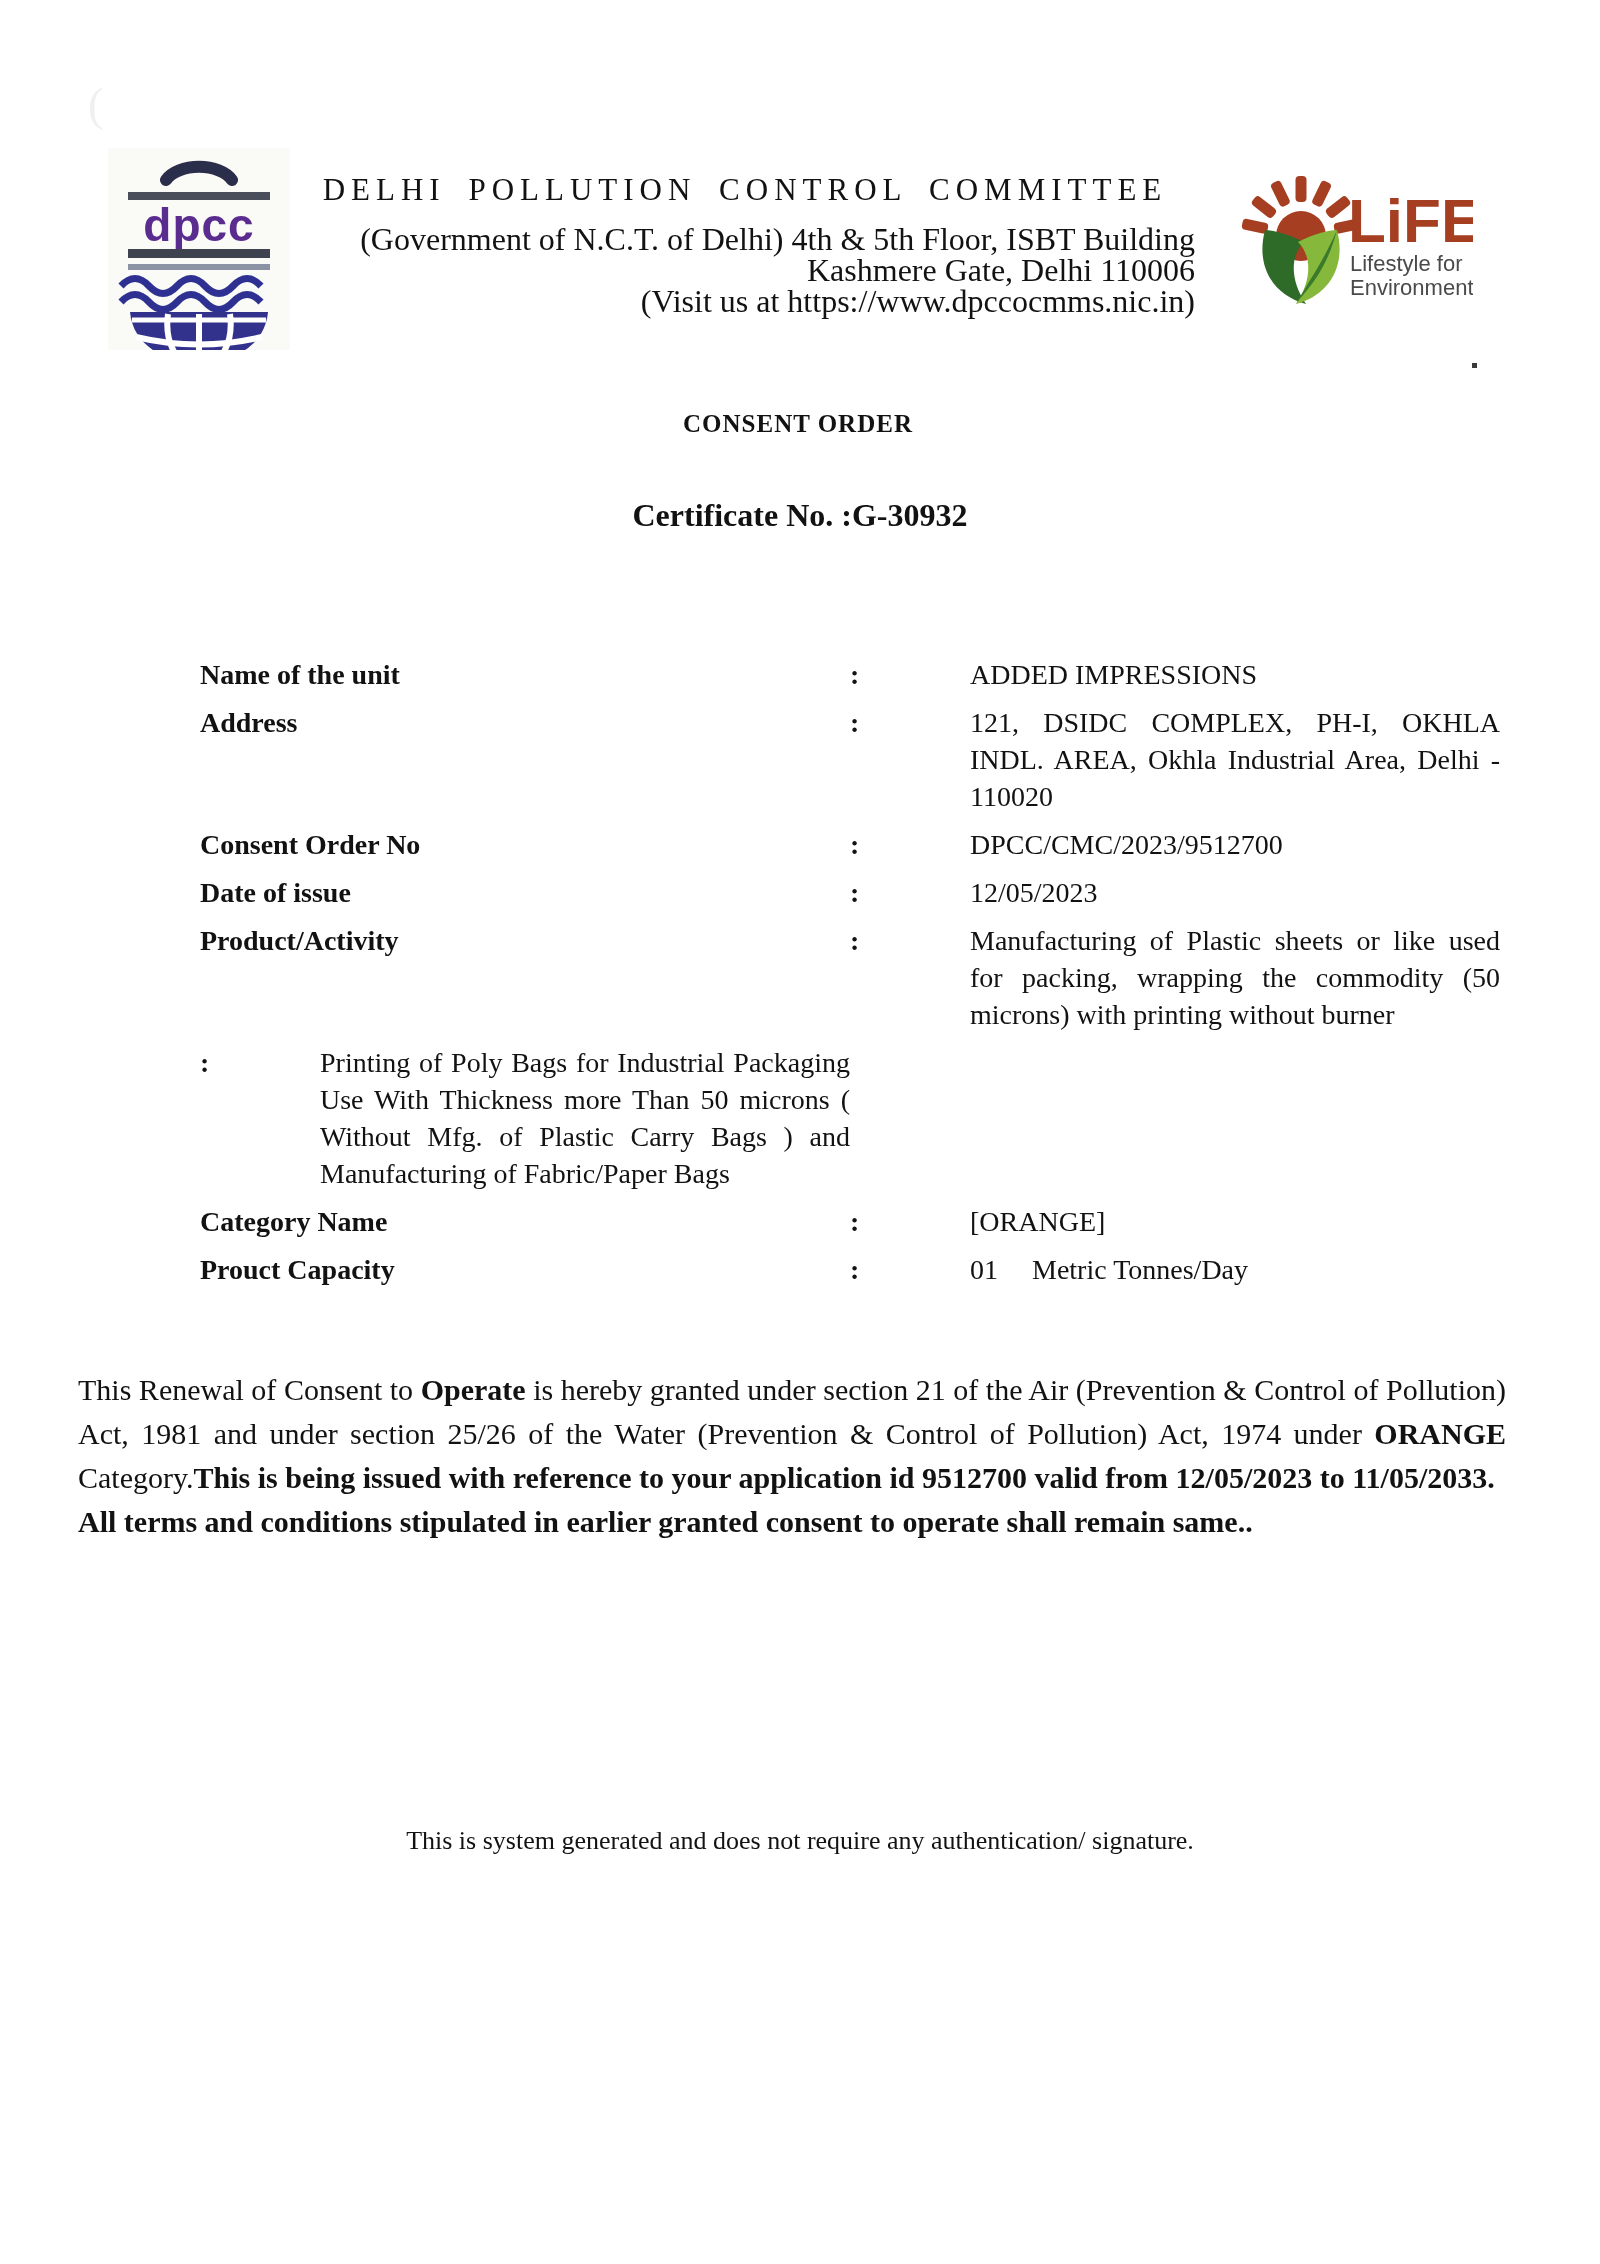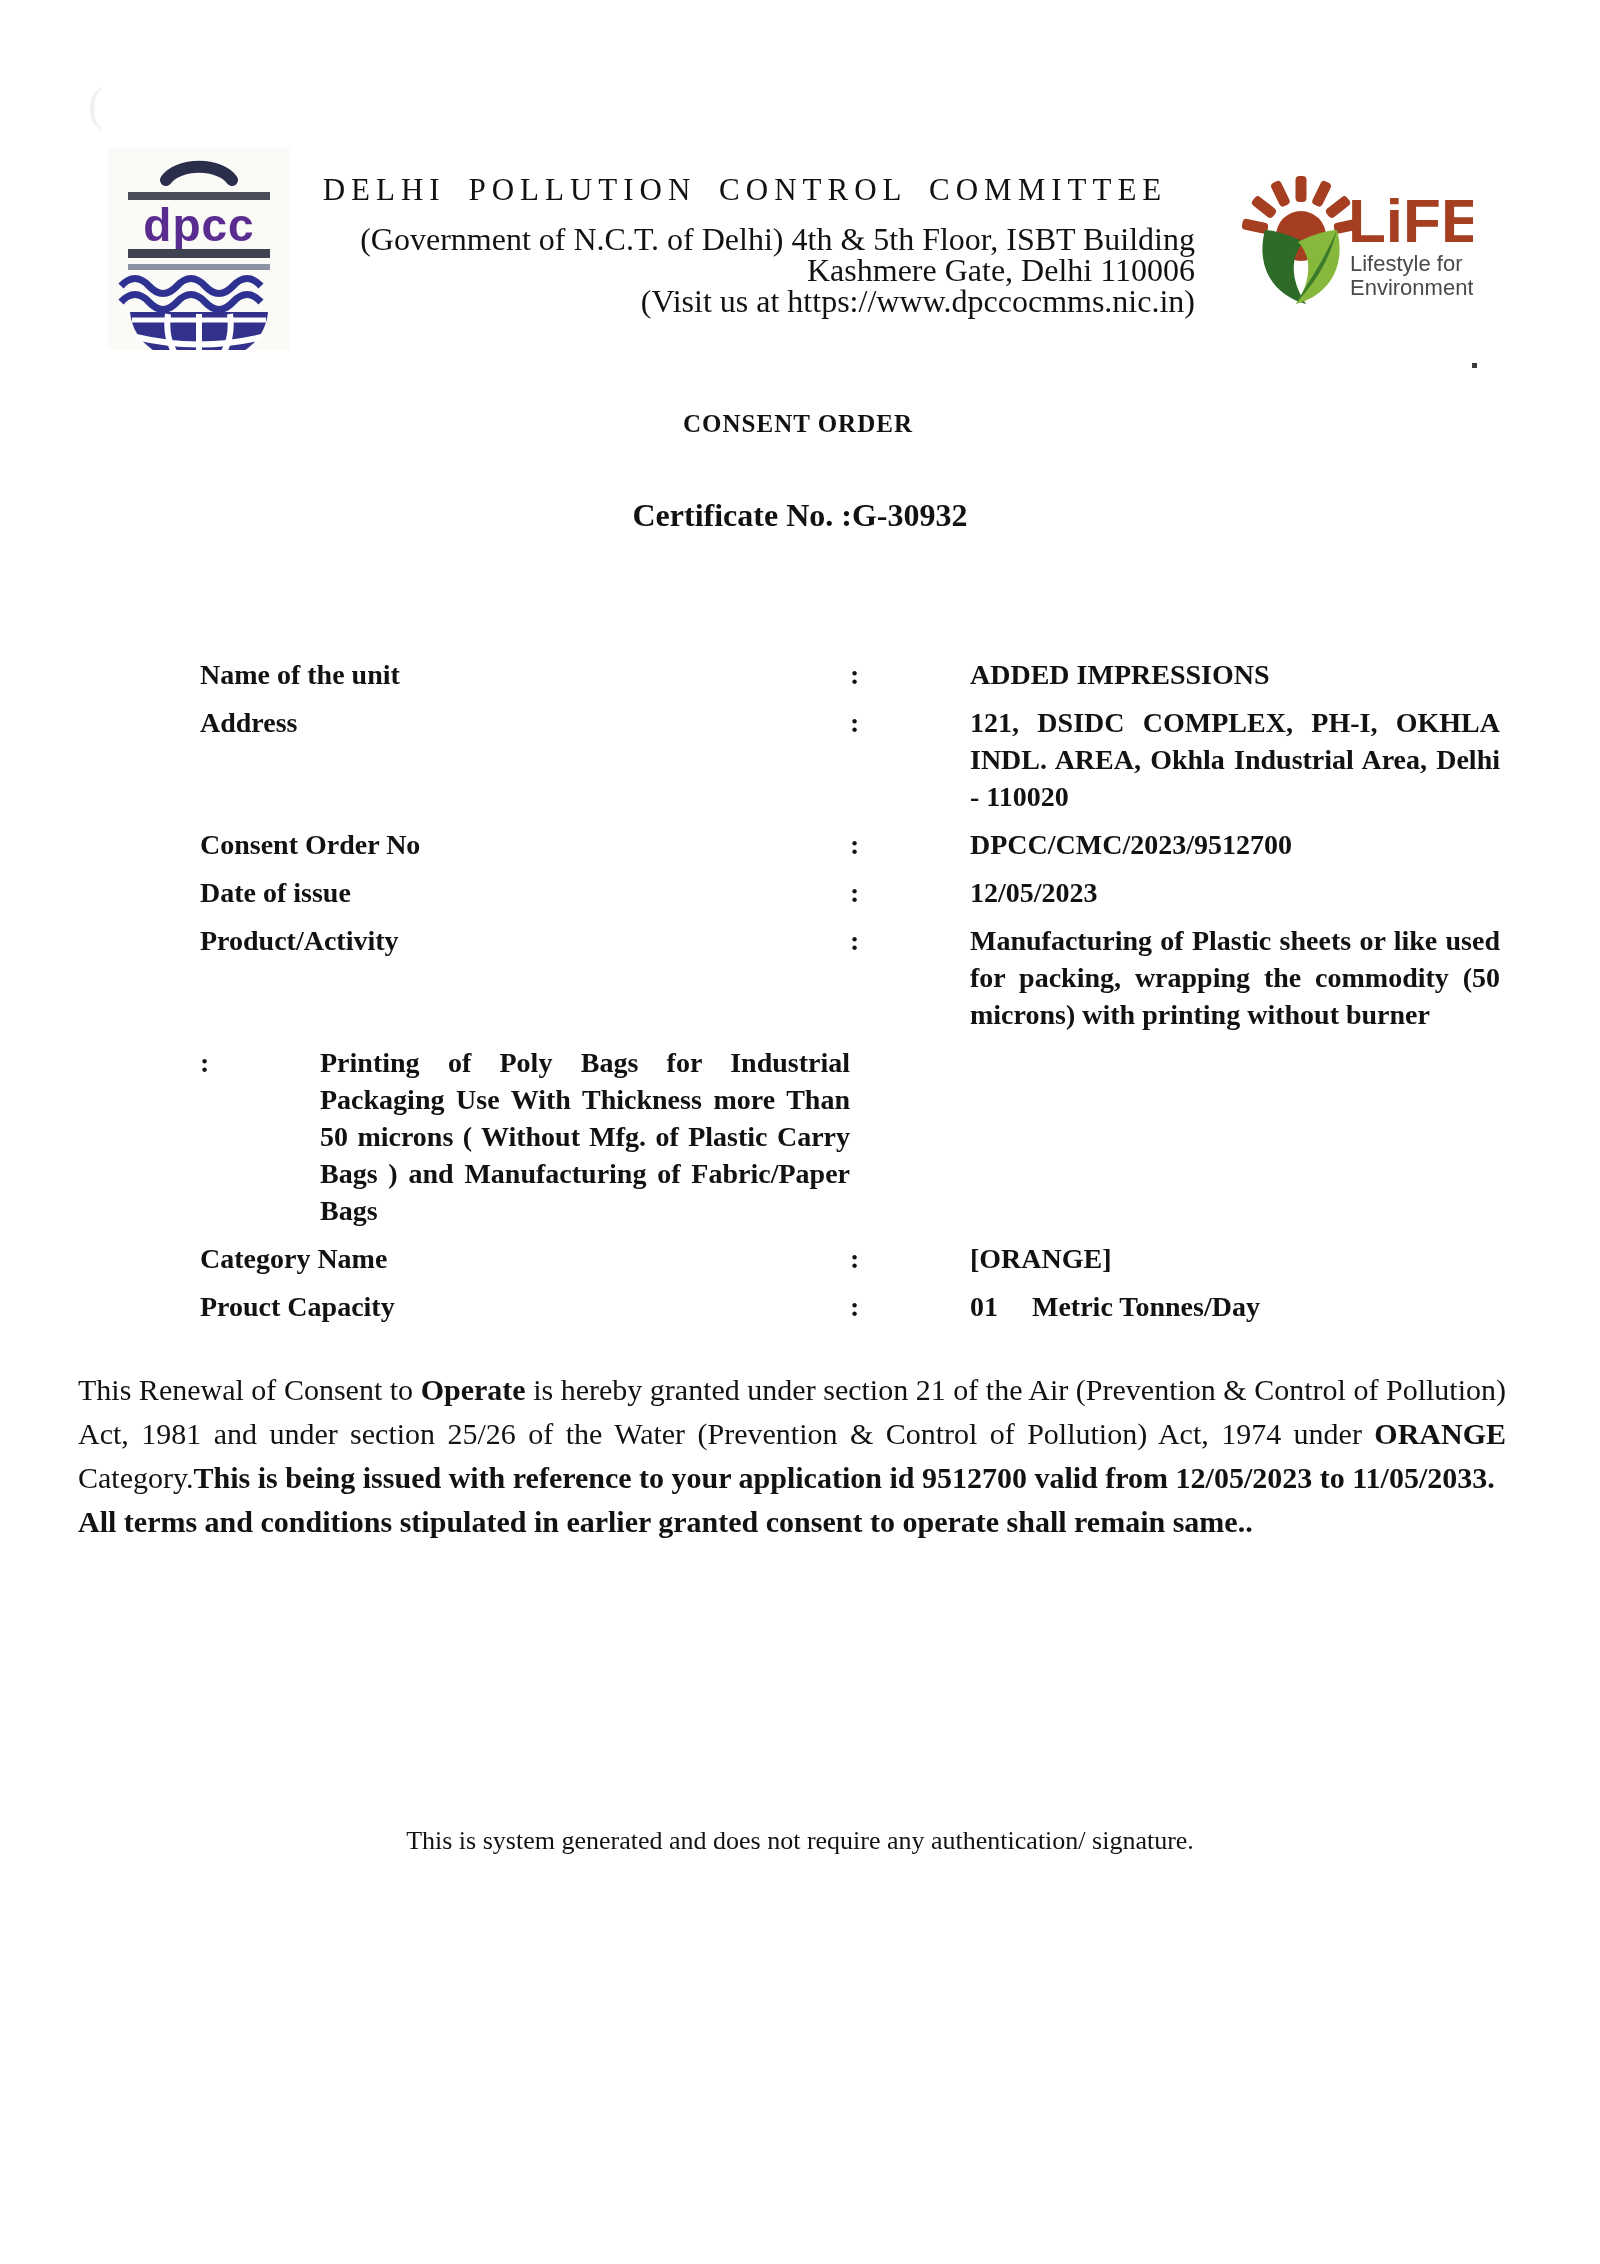--- a/index.html
+++ b/index.html
@@ -45,21 +45,21 @@
   .cert-no{
     position:absolute;left:0;top:497px;width:1600px;text-align:center;
     font-size:32px;font-weight:bold;
   }
 
   
   .details{position:absolute;left:200px;top:656px;width:1300px;}
   .d-row{display:flex;align-items:flex-start;margin-bottom:11px;font-size:28px;line-height:37px;}
   .d-label{width:650px;font-weight:bold;}
   .d-colon{width:120px;font-weight:bold;}
-  .d-value{width:530px;text-align:justify;font-weight:bold;}
+  .d-value{width:530px;text-align:justify;}
   .unit-gap{margin-left:34px;}
 
   
   .body-text{
     position:absolute;left:78px;top:1368px;width:1428px;
     font-size:30px;line-height:44px;
   }
   .body-text p{margin:0;text-align:justify;}
   .body-text p.terms{text-align:left;}
   .b{font-weight:bold;}

